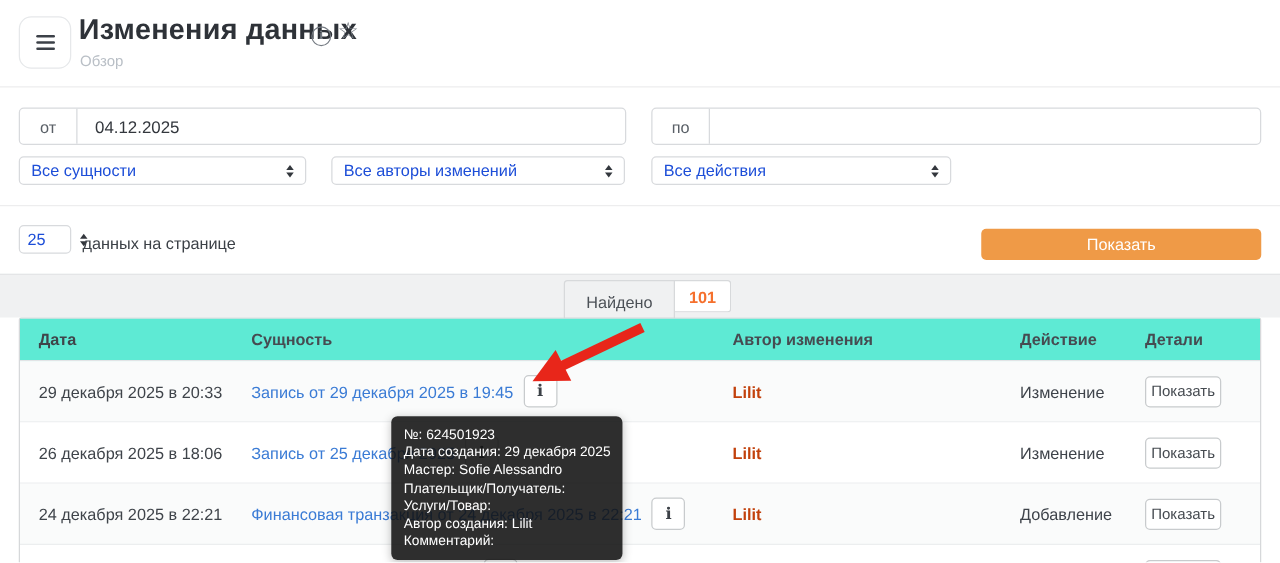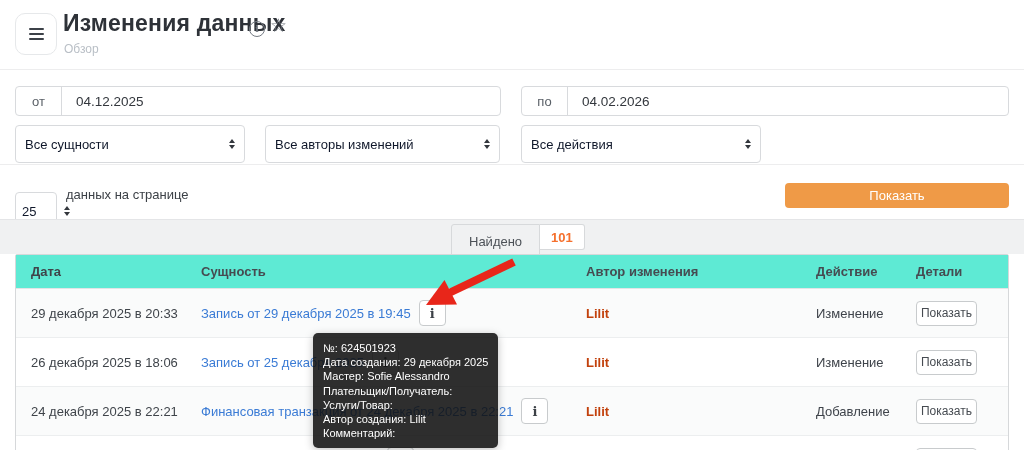--- a/index.html
+++ b/index.html
@@ -17,32 +17,32 @@
               display:flex;align-items:center;justify-content:center;font-family:"DejaVu Serif",serif;font-size:9px;font-weight:bold;color:#757b83;cursor:pointer;}
   .star{position:absolute;left:270px;top:14px;font-size:19px;color:#757b83;cursor:pointer;}
 
   
   .fgroup{position:absolute;display:flex;height:30px;border:1px solid #d8dadd;border-radius:4px;background:#fff;box-sizing:border-box;align-items:stretch;text-align:center;}
   .fgroup .flabel{width:45px;display:flex;align-items:center;justify-content:center;border-right:1px solid #d8dadd;font-size:13px;color:#5a6067;}
   .fgroup .fvalue{display:flex;align-items:center;padding-left:14px;font-size:13.5px;color:#33373d;}
   #from{left:15px;top:86px;width:486px;}
   #to{left:521px;top:86px;width:488px;}
 
-  .select{position:absolute;height:38px;border:1px solid #d8dadd;border-radius:4px;background:#fff;box-sizing:border-box;
-          display:flex;align-items:center;padding:0 9px;font-size:13px;color:#0f172a;cursor:pointer;}
+  .select{position:absolute;height:23px;border:1px solid #d8dadd;border-radius:4px;background:#fff;box-sizing:border-box;
+          display:flex;align-items:center;padding:0 9px;font-size:13px;color:#1d4ed8;cursor:pointer;}
   .updown{margin-left:auto;display:flex;flex-direction:column;gap:2px;}
   .updown i{display:block;width:0;height:0;border-left:3.5px solid transparent;border-right:3.5px solid transparent;}
   .updown .u{border-bottom:4.5px solid #33373d;}
   .updown .d{border-top:4.5px solid #33373d;}
   #sel-entities{left:15px;top:125px;width:230px;}
   #sel-authors{left:265px;top:125px;width:235px;}
   #sel-actions{left:521px;top:125px;width:240px;}
   .sep2{position:absolute;left:0;top:164px;width:100%;height:1px;background:#ededee;}
 
-  #per-page{left:15px;top:192px;width:42px;padding:0 6px;gap:28px;}
+  #per-page{left:15px;top:180px;width:42px;padding:0 6px;gap:28px;}
   .per-label{position:absolute;left:66px;top:187px;font-size:13px;color:#3c4147;}
   .show-btn{position:absolute;left:785px;top:183px;width:224px;height:25px;background:#ef9a47;border:none;border-radius:4px;
             color:#fff;font-size:13px;display:flex;align-items:center;justify-content:center;cursor:pointer;font-family:inherit;}
 
   
   .results-band{position:absolute;left:0;top:219px;width:100%;height:35px;background:#f0f1f2;border-top:1px solid #e4e5e7;box-sizing:border-box;}
   .tabs{position:absolute;left:451px;top:224px;display:flex;height:26px;}
   .tab-found{display:flex;align-items:center;padding:16px 17px;background:#f0f1f2;border:1px solid #d7d9db;border-radius:3px 0 0 3px;
              font-size:13px;color:#4c5157;cursor:pointer;box-sizing:border-box;}
   .tab-count{display:flex;align-items:center;padding:0 11px;background:#fff;border:1px solid #d7d9db;border-left:none;border-radius:0 3px 3px 0;
@@ -89,21 +89,20 @@
     <div class="star">☆</div>
     <div class="subtitle">Обзор</div>
   </div>
 
   <div class="fgroup" id="from">
     <div class="flabel">от</div>
     <div class="fvalue">04.12.2025</div>
   </div>
   <div class="fgroup" id="to">
     <div class="flabel">по</div>
-    <div class="fvalue">04.02.2026</div>
   </div>
 
   <div class="select" id="sel-entities">
     <span>Все сущности</span>
     <span class="updown">
         <i class="u"></i>
         <i class="d"></i>
       </span>
   </div>
   <div class="select" id="sel-authors">

